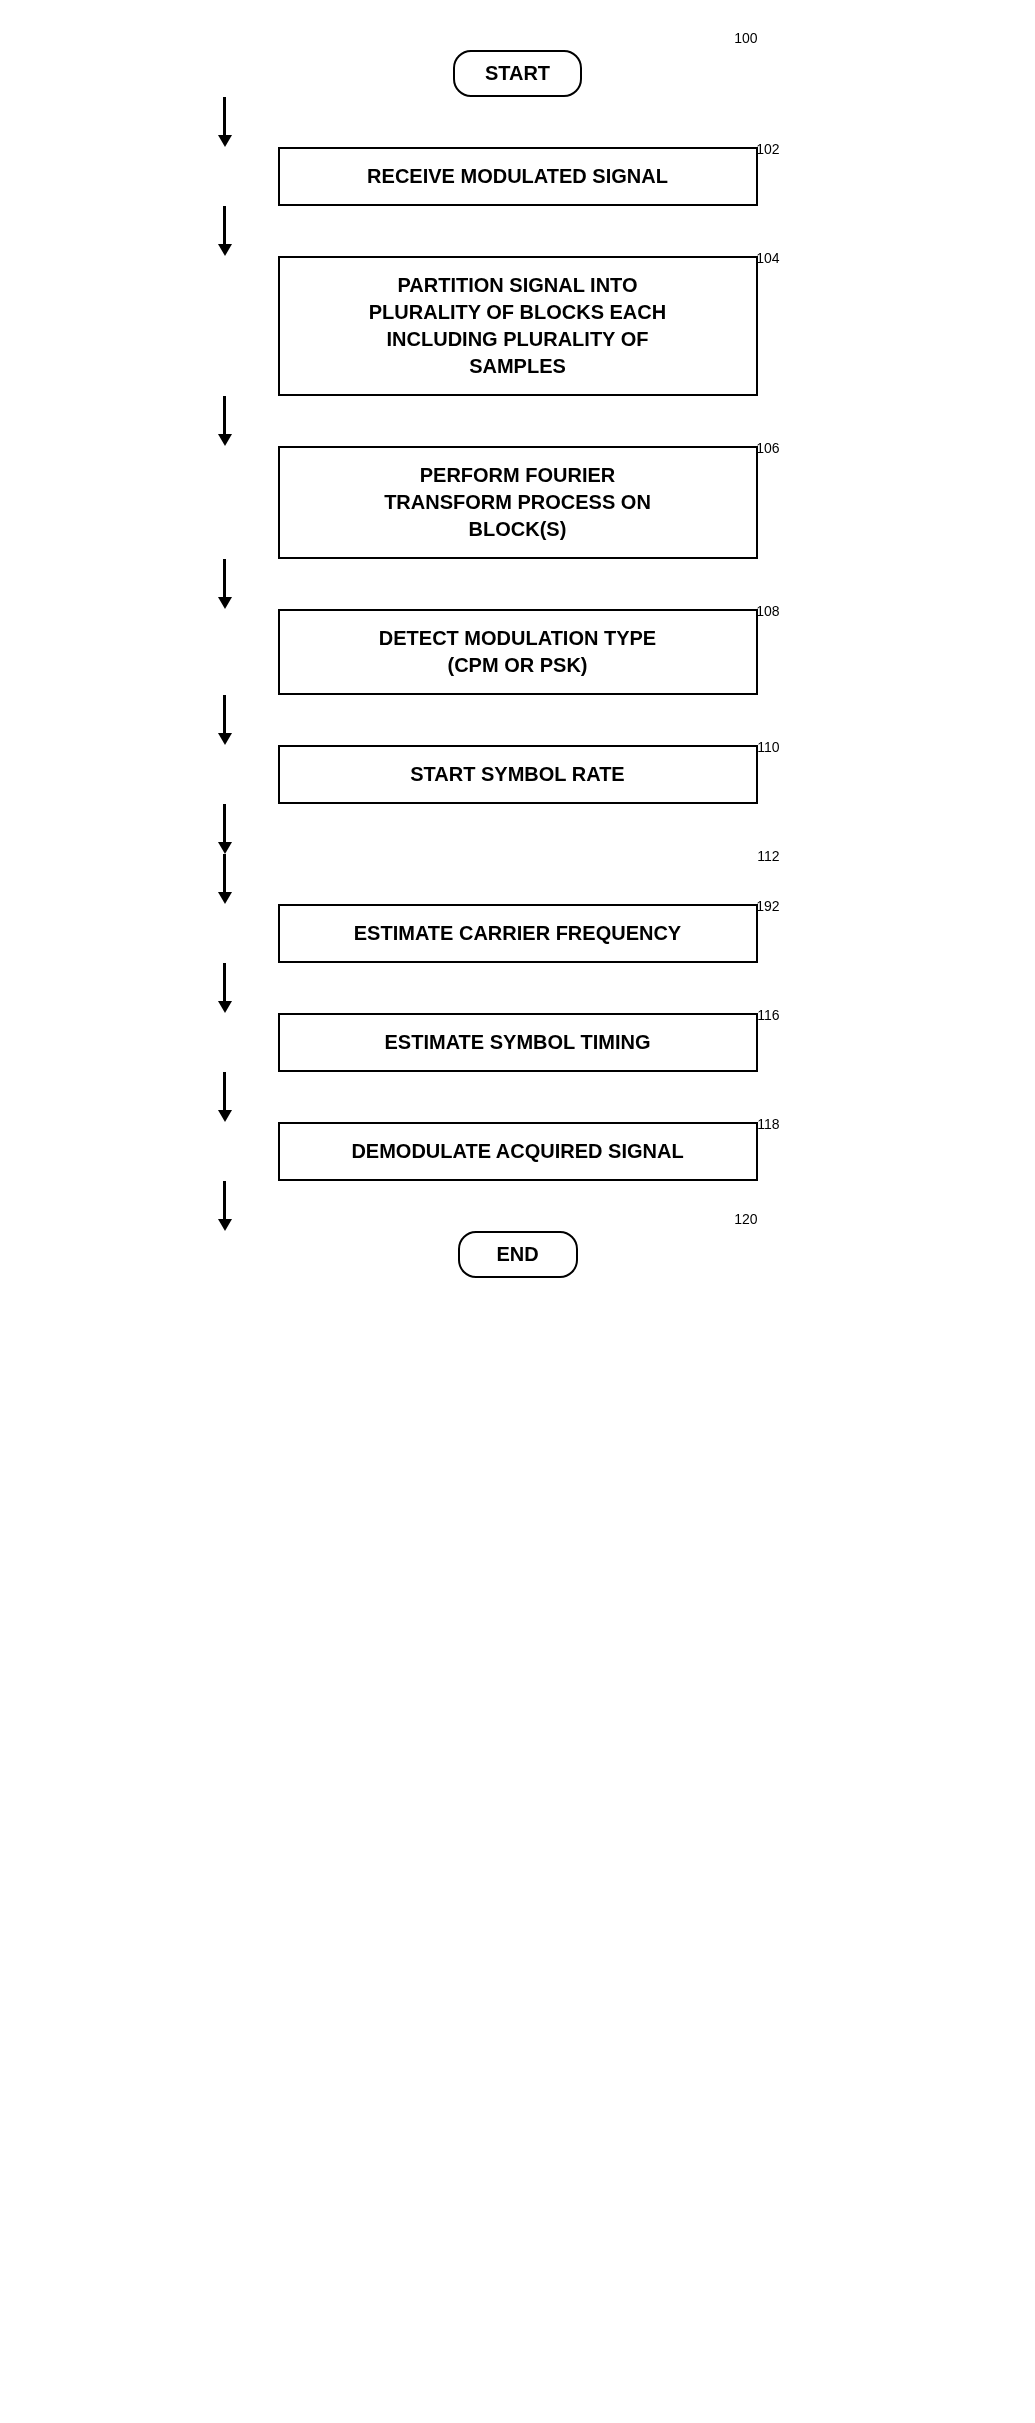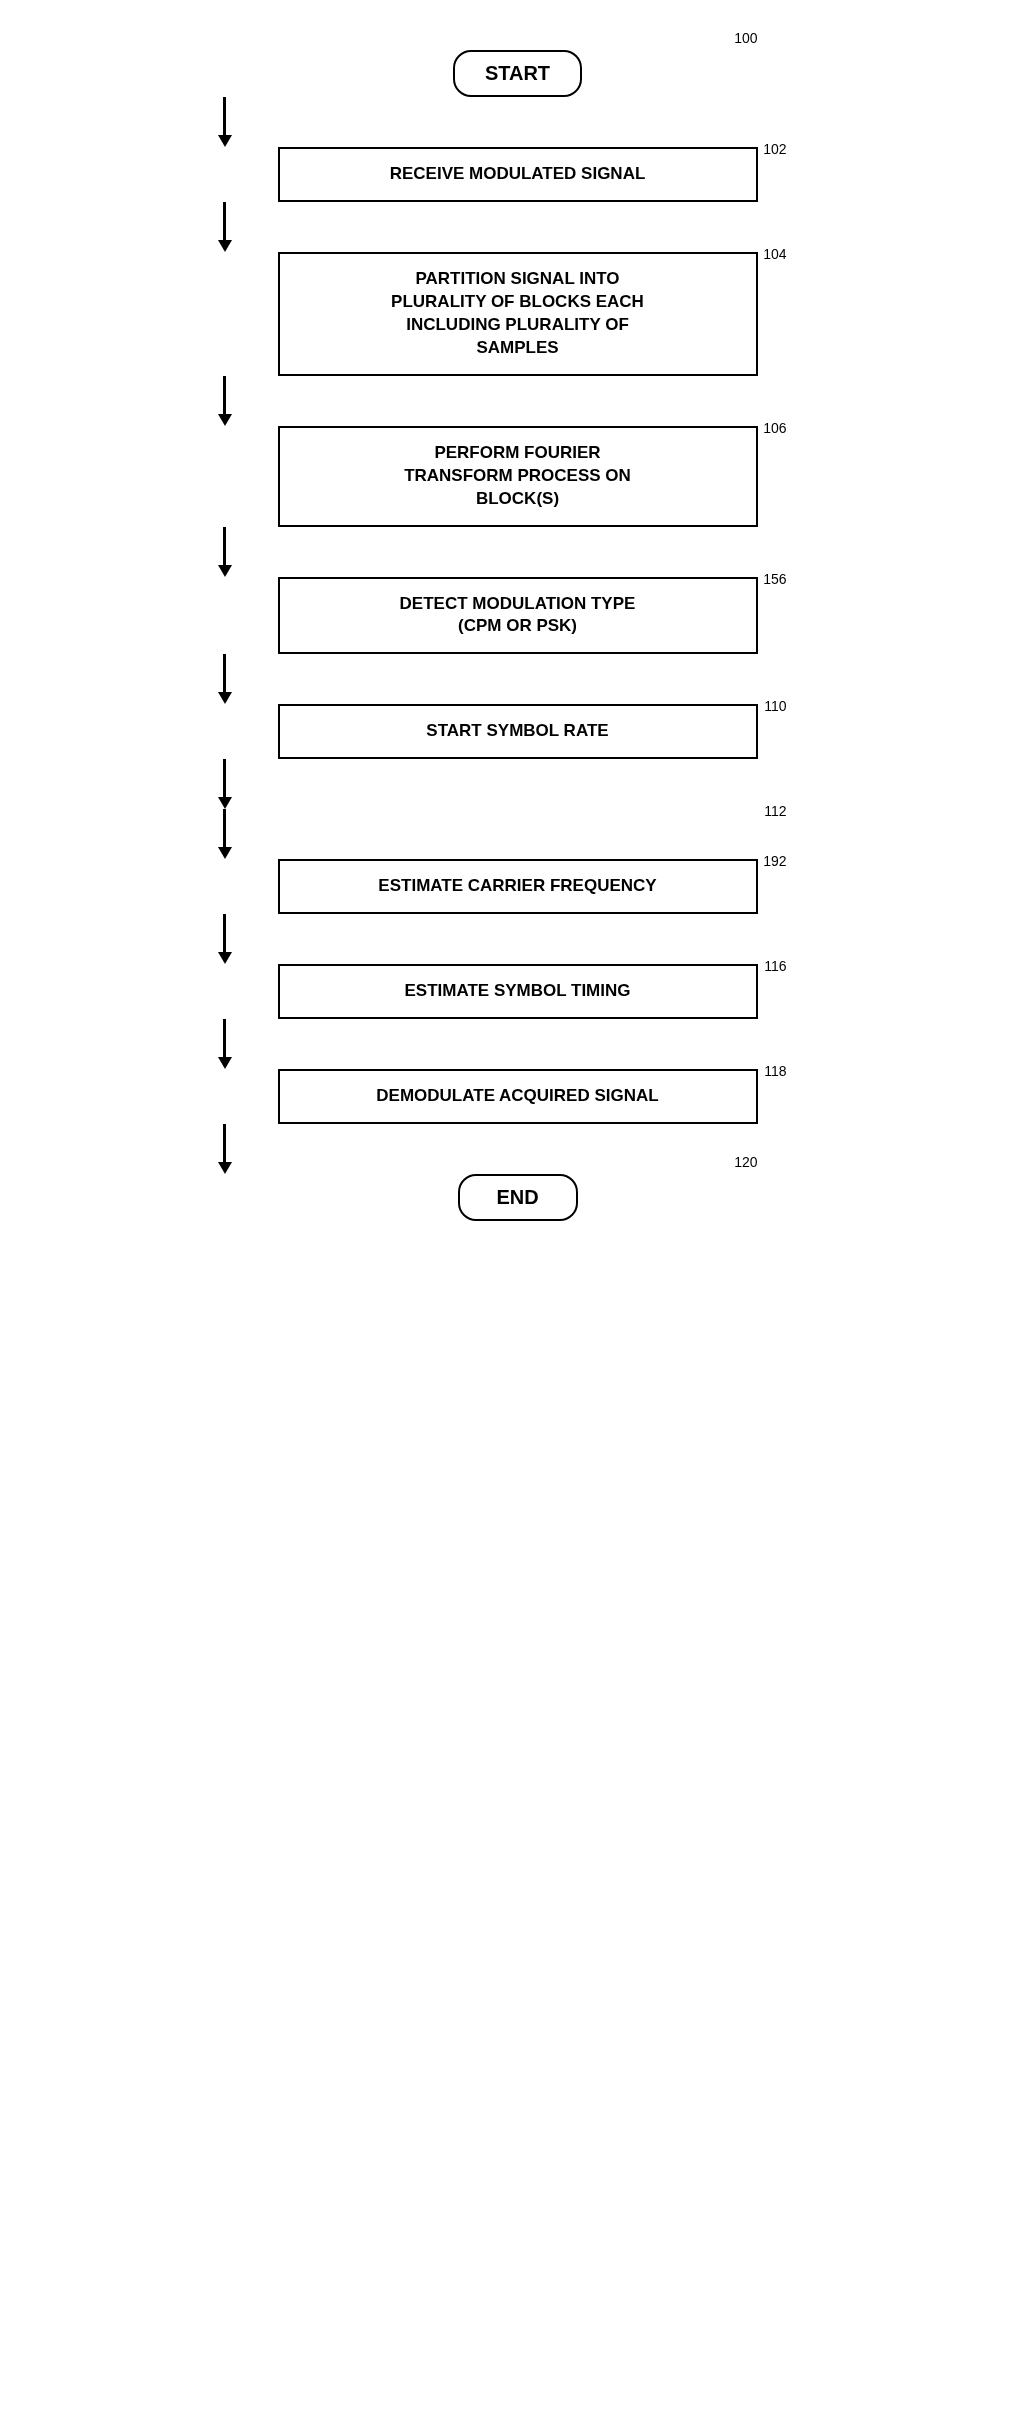--- a/index.html
+++ b/index.html
@@ -30,21 +30,21 @@
     .node-wrapper {
       position: relative;
       width: 100%;
       display: flex;
       justify-content: center;
       align-items: center;
     }
 
     .ref-label {
       position: absolute;
-      right: 31px;
+      right: 38px;
       top: -6px;
       font-size: 14px;
       color: #000;
     }
 
     
     .node-rounded {
       border: 2.5px solid #000;
       border-radius: 18px;
       padding: 10px 30px;
@@ -53,21 +53,21 @@
       font-weight: bold;
       background: #fff;
       min-width: 120px;
     }
 
     
     .node-rect {
       border: 2.5px solid #000;
       padding: 14px 20px;
       text-align: center;
-      font-size: 17px;
+      font-size: 20px;
       font-weight: bold;
       background: #fff;
       width: 480px;
       line-height: 1.35;
     }
 
     
     .arrow-down {
       display: flex;
       flex-direction: column;
@@ -136,21 +136,21 @@
       PERFORM FOURIER<br>TRANSFORM PROCESS ON<br>BLOCK(S)
     </div>
   </div>
 
   <div class="arrow-down">
     <div class="arrow-line"></div>
     <div class="arrow-head"></div>
   </div>
 
   <div class="node-wrapper">
-    <span class="ref-label">156</span>
+    <span class="ref-label">108</span>
     <div class="node-rect">
       DETECT MODULATION TYPE<br>(CPM OR PSK)
     </div>
   </div>
 
   <div class="arrow-down">
     <div class="arrow-line"></div>
     <div class="arrow-head"></div>
   </div>
 

